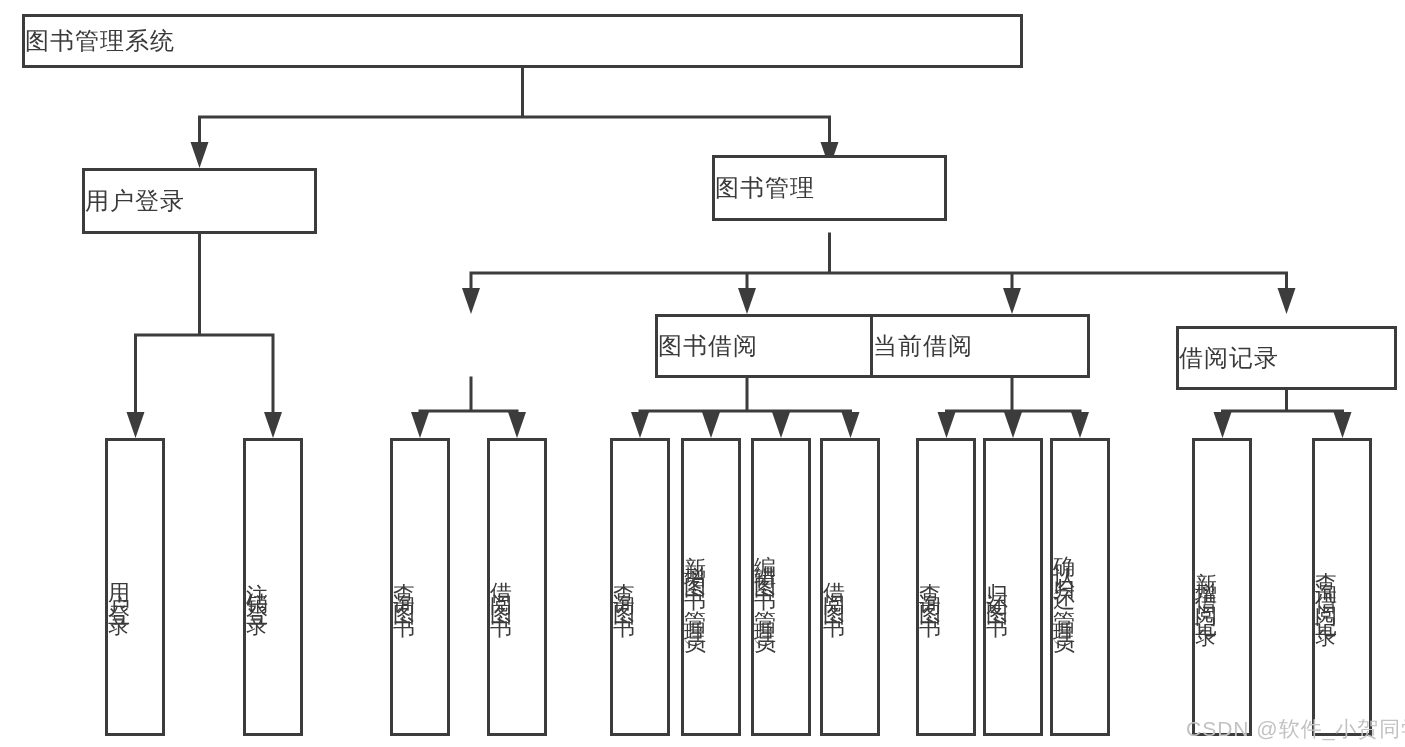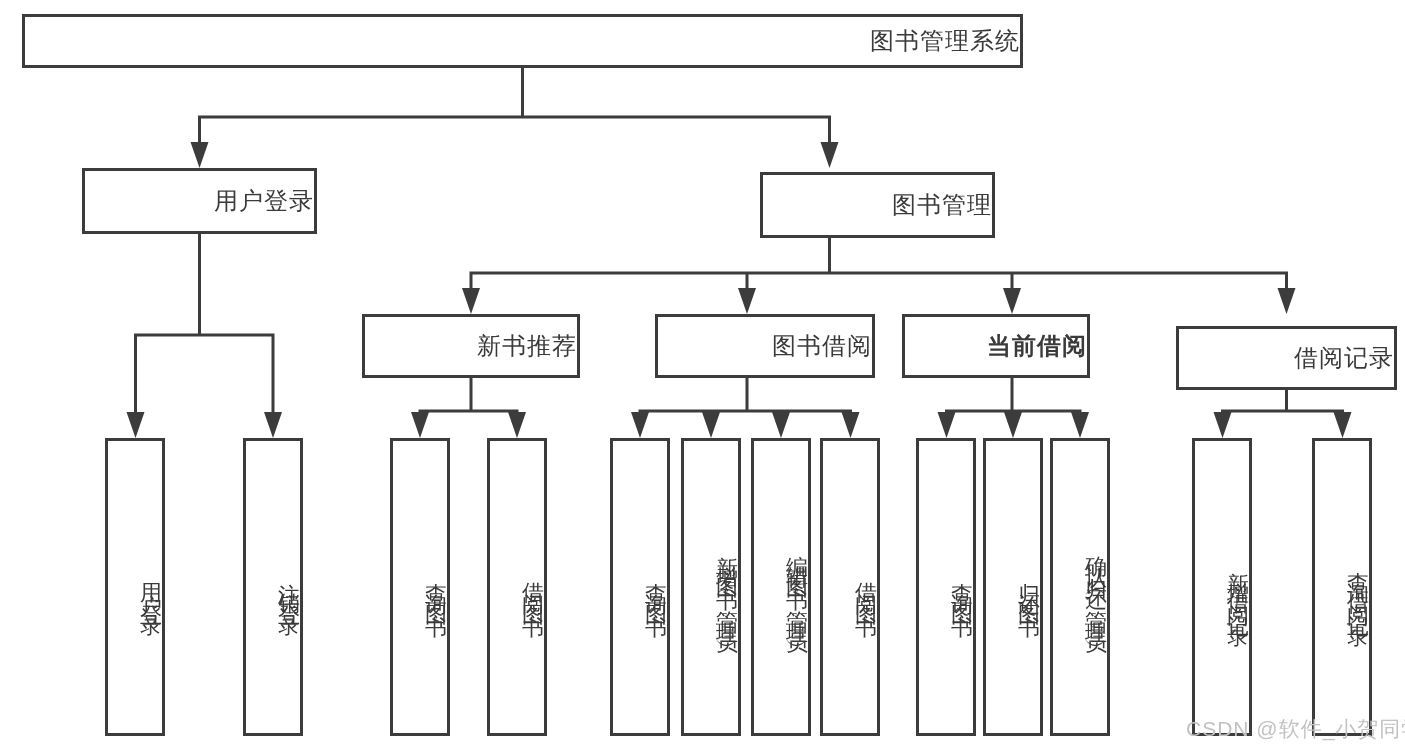--- a/index.html
+++ b/index.html
@@ -16,36 +16,36 @@
     left: 0; top: 0;
     width: 1405px; height: 747px;
   }
   .node {
     position: absolute;
     box-sizing: border-box;
     border: 3px solid #3c3c3c;
     background: #ffffff;
     display: flex;
     align-items: center;
-    justify-content: flex-end;
+    justify-content: flex-start;
     color: #3a3a3a;
     font-size: 24px;
     letter-spacing: 1px;
     white-space: nowrap;
   }
   
   .n-root  { left: 22px;   top: 14px;  width: 1001px; height: 54px; }
   
   .n-l1a   { left: 82px;   top: 168px; width: 235px;  height: 66px; }
-  .n-l1b   { left: 712px;  top: 172px; width: 235px;  height: 66px; margin-left: 48px; }
+  .n-l1b   { left: 712px;  top: 155px; width: 235px;  height: 66px; }
   
   .n-l2    { top: 314px; height: 64px; }
   .n-l2a   { left: 362px;  width: 218px; }
   .n-l2b   { left: 655px;  width: 220px; }
-  .n-l2c   { left: 902px;  width: 188px; font-weight: bold; }
+  .n-l2c   { left: 870px;  width: 220px; }
   .n-l2d   { left: 1176px; width: 221px; margin-top: 12px; }
   
   .leaf    { top: 438px; height: 298px; width: 60px; }
   .leaf .vtext {
     writing-mode: vertical-rl;
     font-size: 22px;
     line-height: 1;
     letter-spacing: 11px;
     color: #3a3a3a;
   }
@@ -121,23 +121,20 @@
     <span>图书管理系统</span>
   </div>
 
   <div class="node n-l1a">
     <span>用户登录</span>
   </div>
   <div class="node n-l1b">
     <span>图书管理</span>
   </div>
 
-  <div class="node n-l2 n-l2a">
-    <span>新书推荐</span>
-  </div>
   <div class="node n-l2 n-l2b">
     <span>图书借阅</span>
   </div>
   <div class="node n-l2 n-l2c">
     <span>当前借阅</span>
   </div>
   <div class="node n-l2 n-l2d">
     <span>借阅记录</span>
   </div>
 

